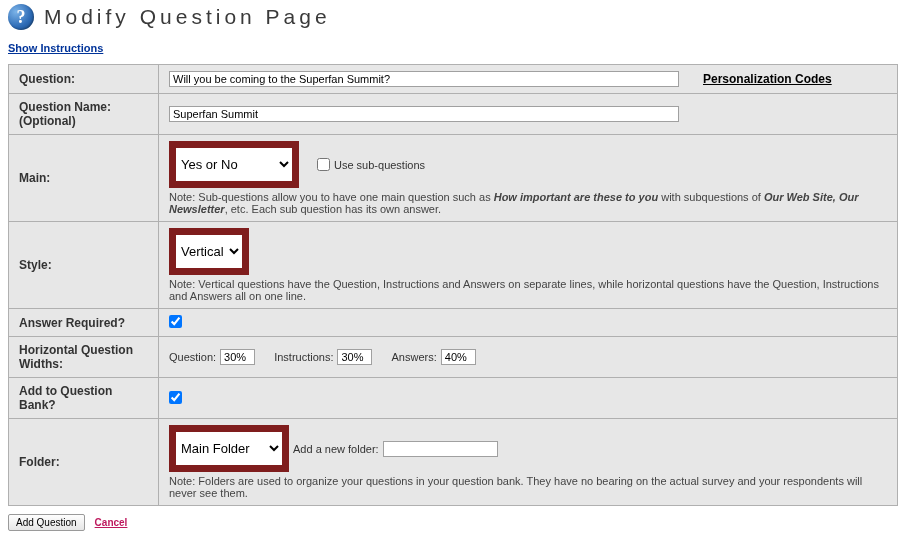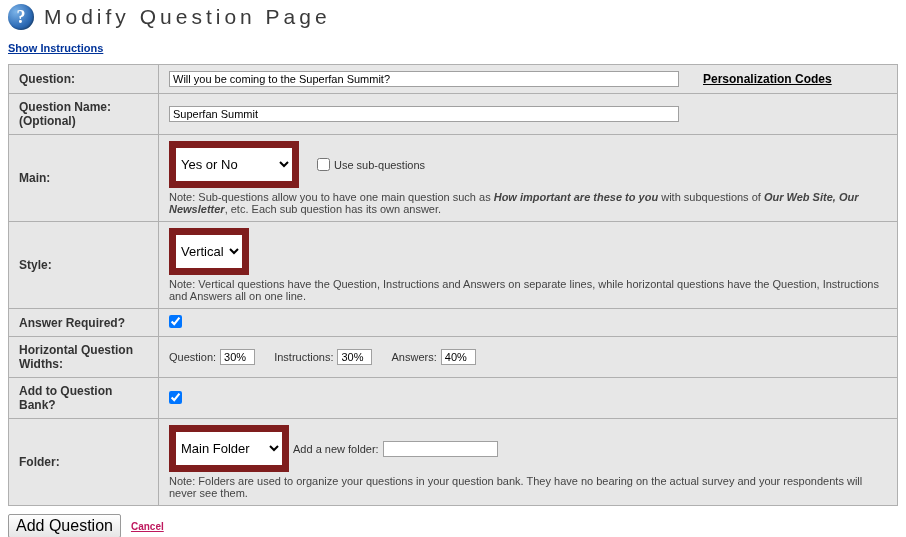--- a/index.html
+++ b/index.html
@@ -95,21 +95,21 @@
     }
     .row-inline { display:flex; align-items:center; flex-wrap:wrap; gap:4px; }
     .actions {
       margin: 8px 8px;
       display:flex;
       align-items:center;
       gap:10px;
     }
     .btn {
       font-family: Verdana, Arial, sans-serif;
-      font-size: 16px;
+      font-size: 10px;
       padding: 2px 7px;
       background: linear-gradient(#fefefe,#e6e6e6);
       border: 1px solid #9a9a9a;
       border-radius: 2px;
       cursor: pointer;
     }
     .cancel-link {
       color:#be185d;
       text-decoration: underline;
       font-weight: bold;

